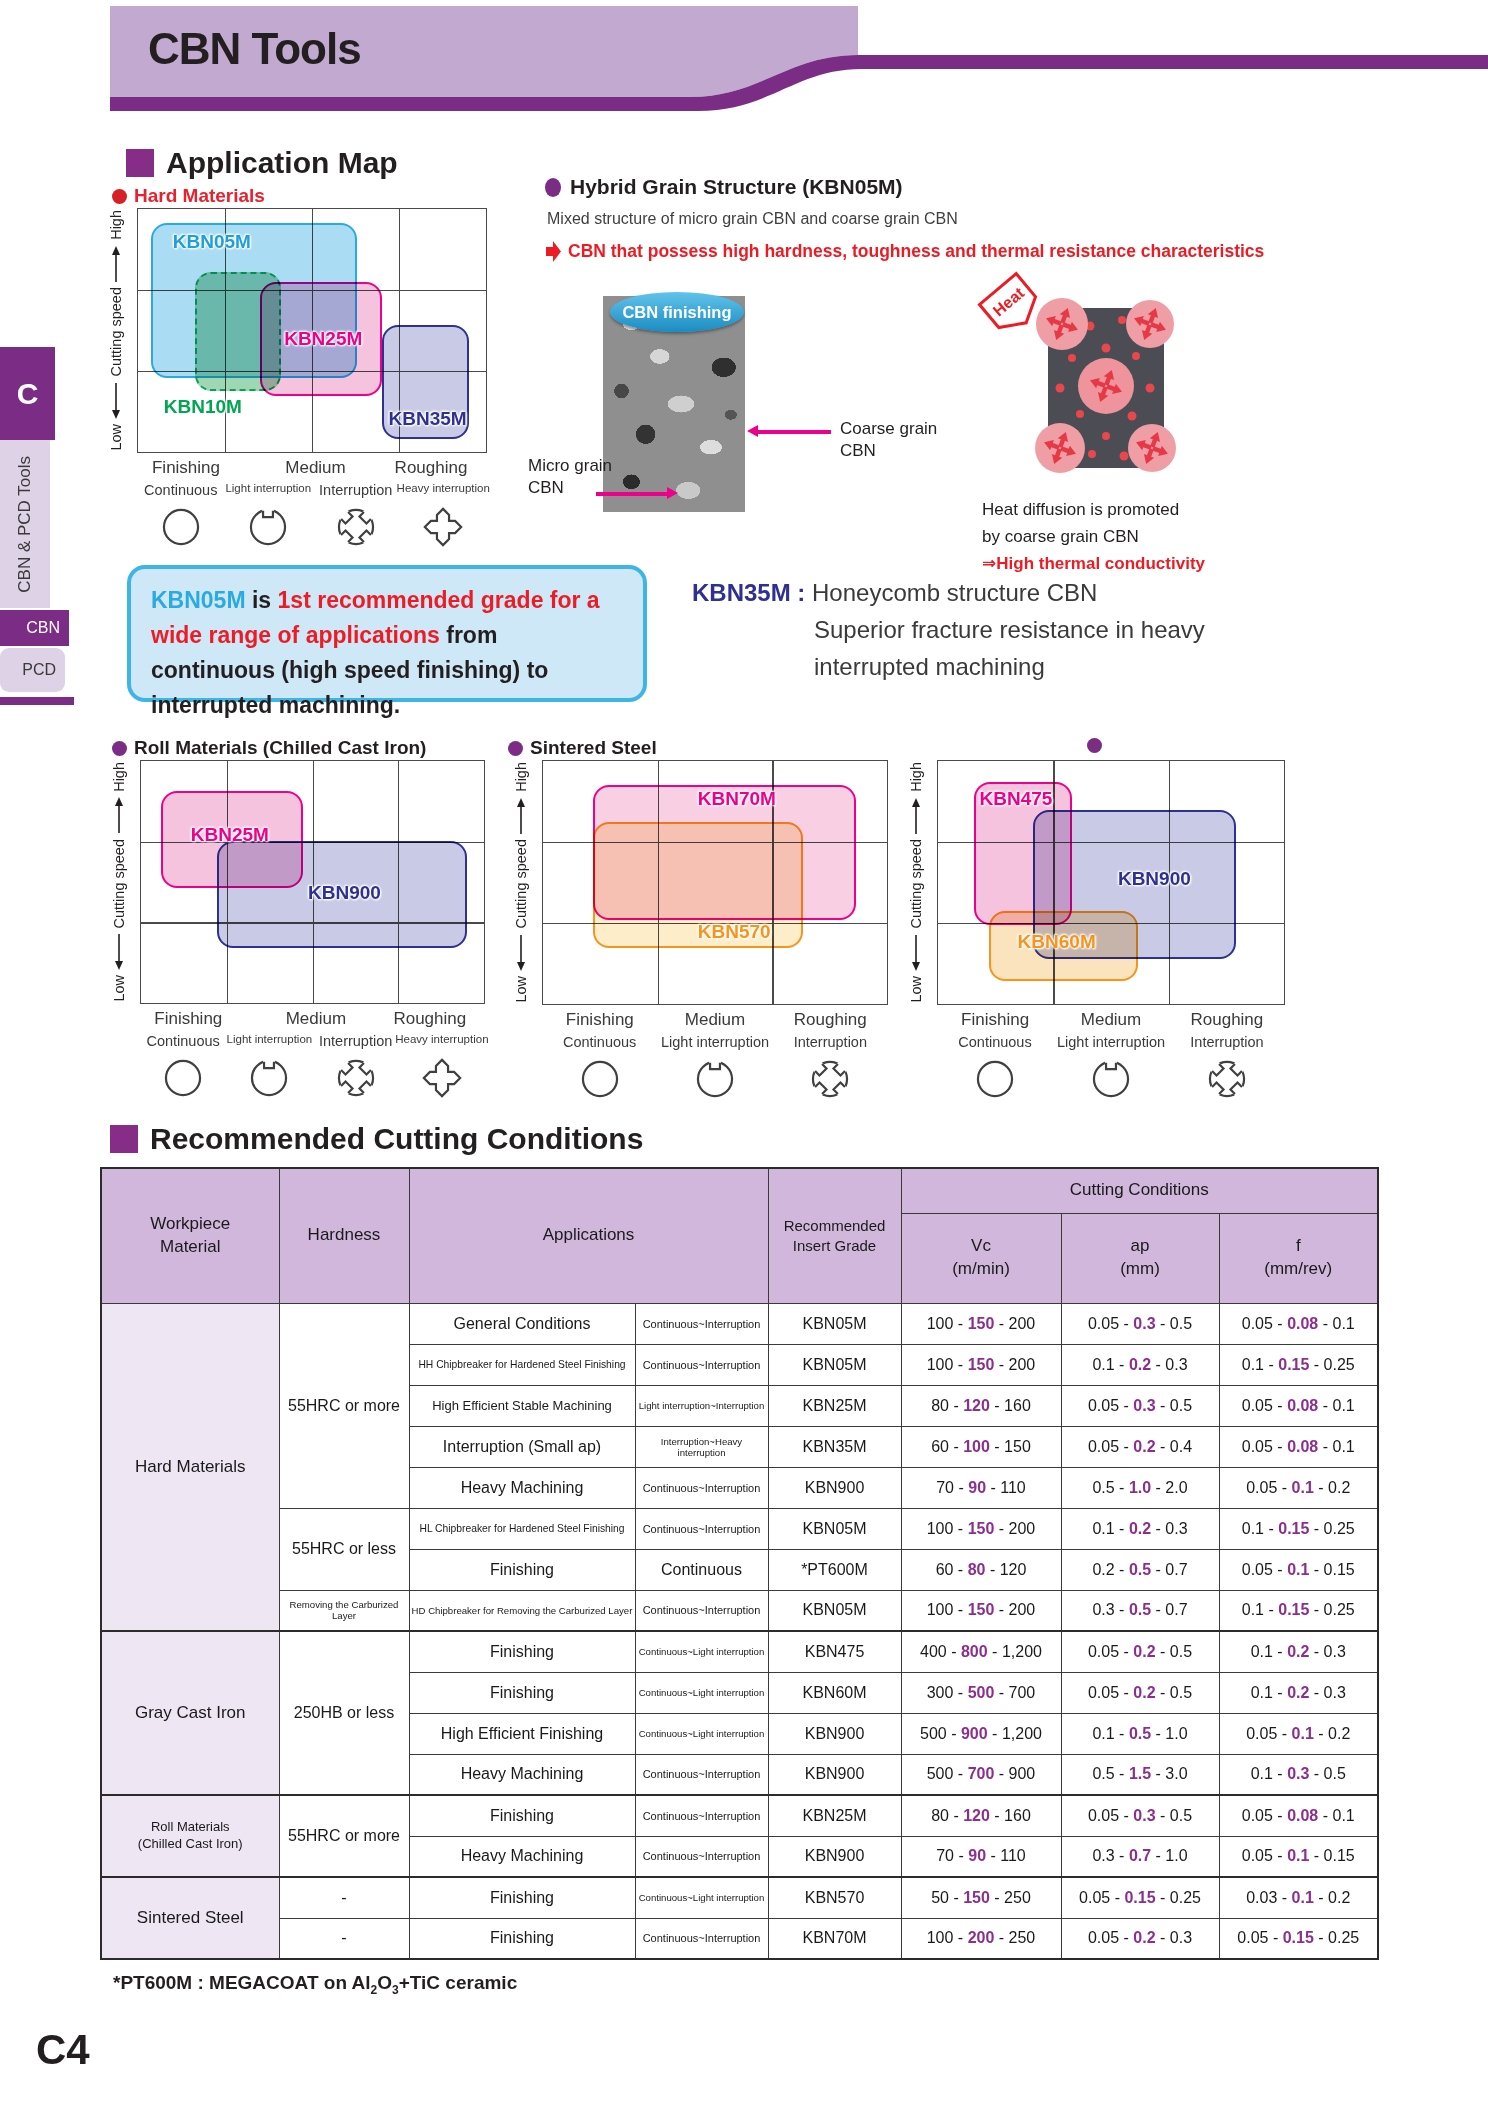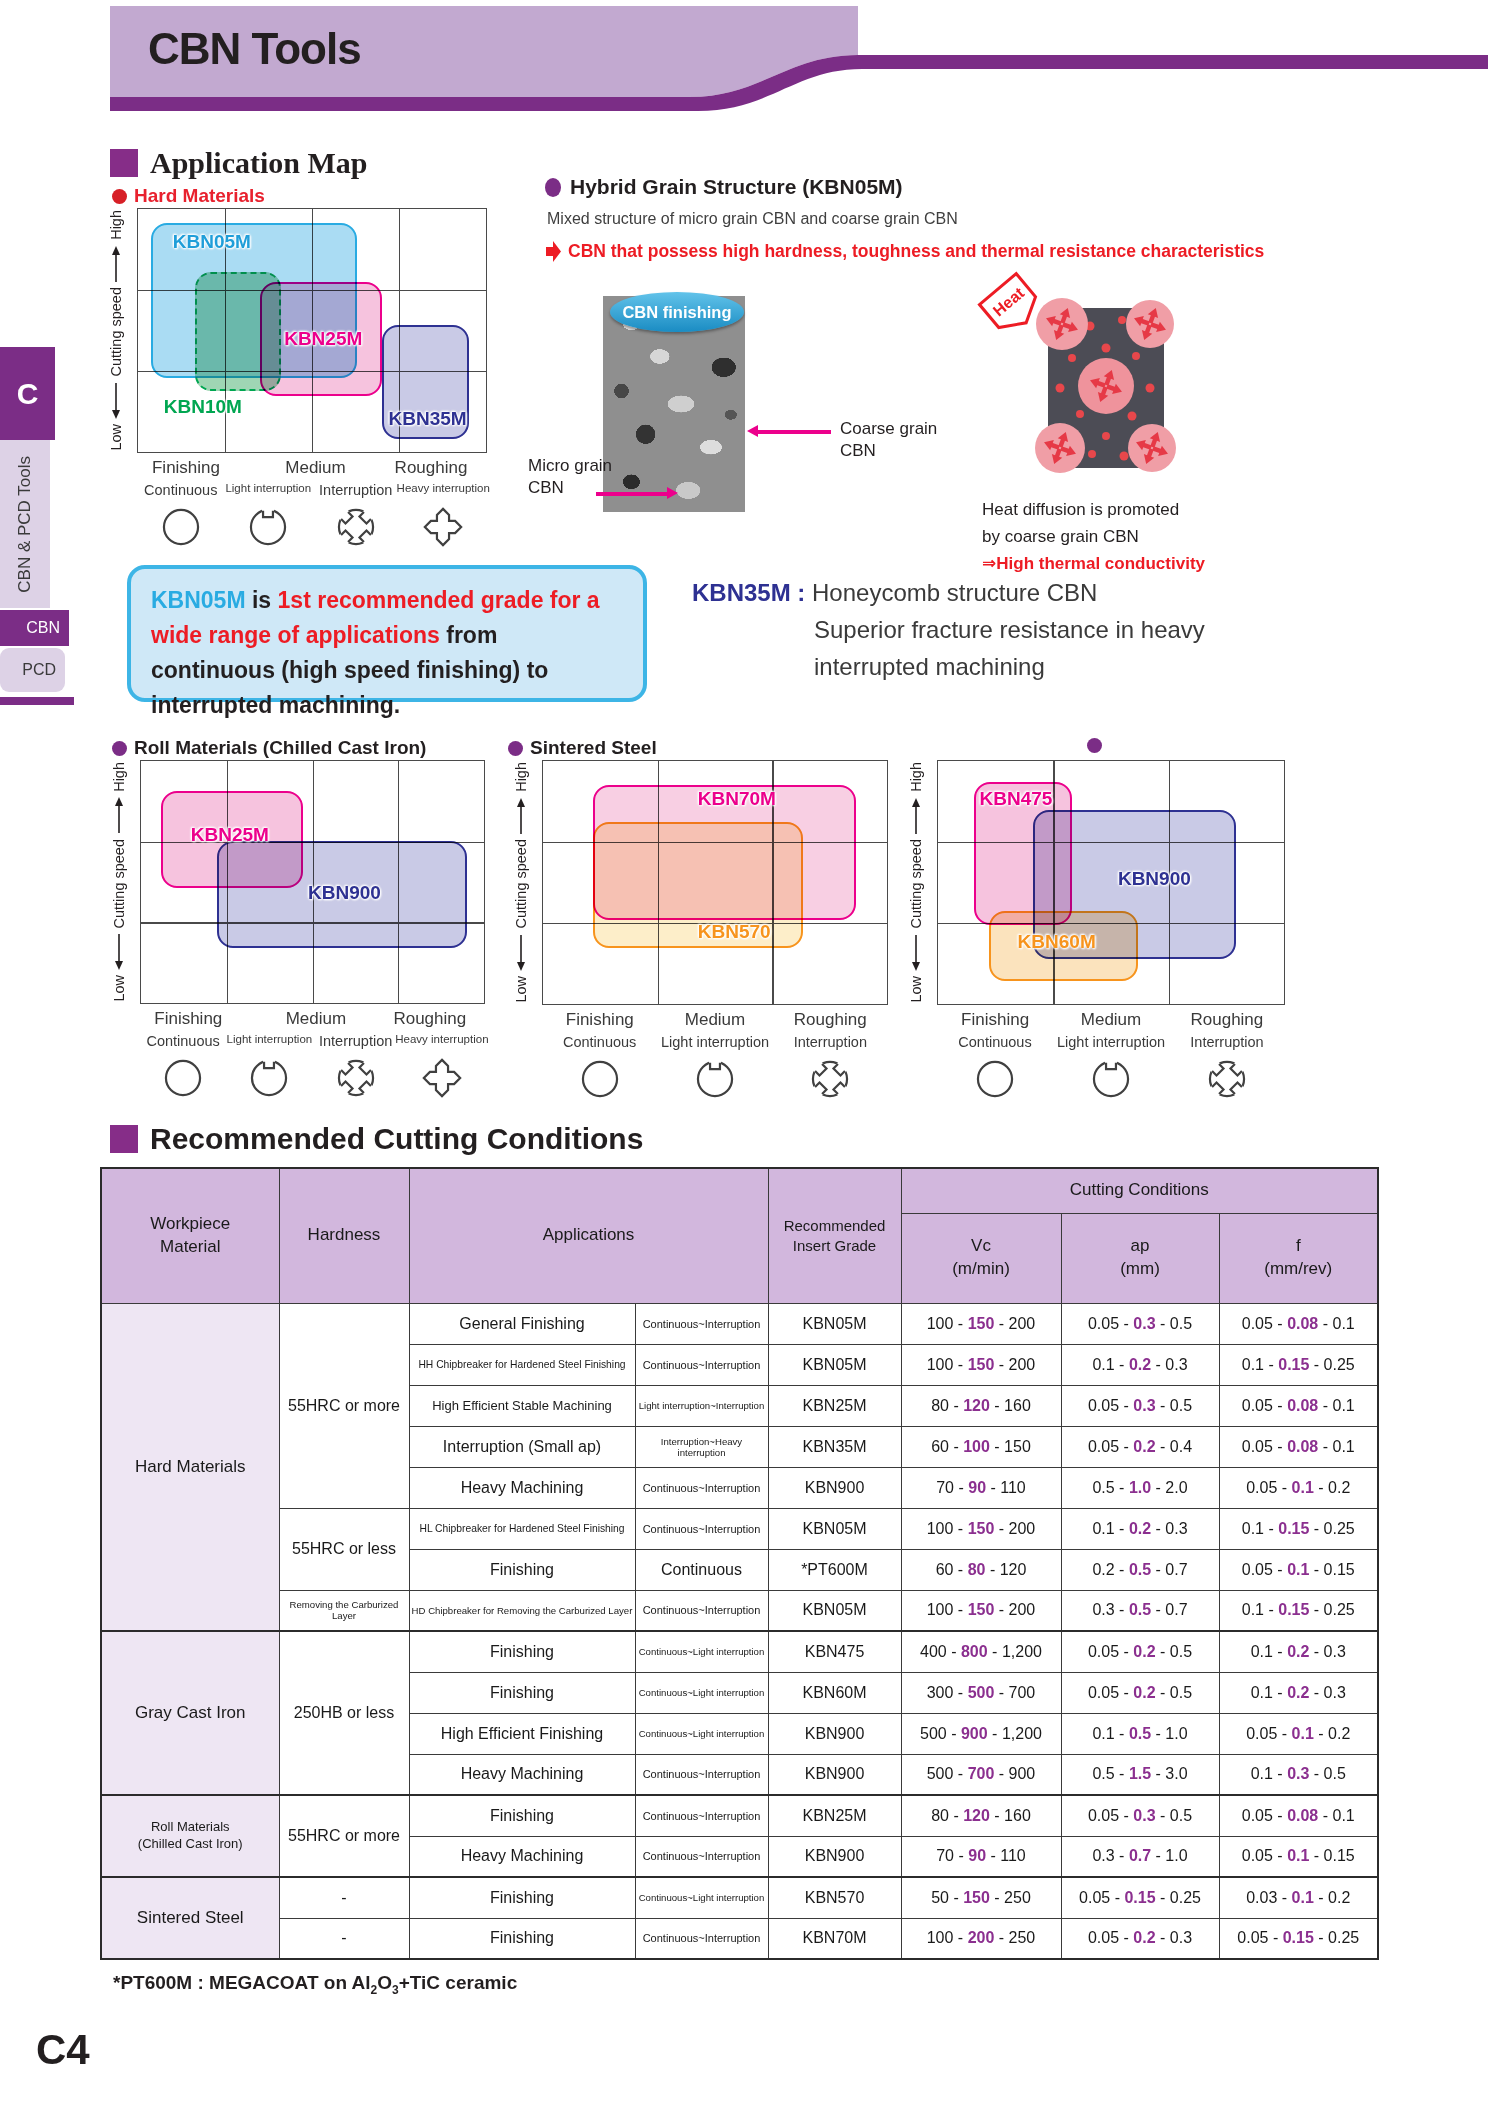--- a/index.html
+++ b/index.html
@@ -156,21 +156,21 @@
     <span class="vtext" style="font-size:17px;">CBN &amp; PCD Tools</span>
     </div>
   <div class="side-tab tab-purple" style="top:610px;width:69px;height:36px;display:flex;align-items:center;justify-content:flex-end;padding-right:9px;box-sizing:border-box;font-size:16px;">
       <span>CBN</span>
     </div>
   <div class="side-tab tab-lav" style="top:648px;width:65px;height:44px;display:flex;align-items:center;justify-content:flex-end;padding-right:9px;box-sizing:border-box;font-size:16px;border-radius:9px;">
       <span>PCD</span>
     </div>
   <div class="side-tab" style="top:697px;width:74px;height:8px;background:#7b2d86;"></div>
 
-  <div class="sec-head" style="left:110px;top:146px;font-family:Liberation Serif, serif;">
+  <div class="sec-head" style="left:126px;top:146px;">
     <div class="sec-square"></div>
     <div class="sec-title">Application Map</div>
   </div>
 
   <div class="chart" style="left:95px;top:186px;width:392px;">
     <div class="chart-title" style="margin-left:17px;">
       <span class="bullet b-red"></span>
       <span class="t-red">Hard Materials</span>
     </div>
     <div class="chart-body">
@@ -522,21 +522,21 @@
         <th>ap
 (mm)</th>
         <th>f
 (mm/rev)</th>
       </tr>
     </thead>
     <tbody id="cc-body">
         <tr>
           <td class="mat" rowspan="8">Hard Materials</td>
           <td rowspan="5" class="fs16">55HRC or more</td>
-          <td class="fs16">General Finishing</td>
+          <td class="fs16">General Conditions</td>
           <td class="fs11">Continuous~Interruption</td>
           <td>KBN05M</td>
           <td><span>100</span><span> - </span><span class="mid">150</span><span> - </span><span>200</span></td>
           <td><span>0.05</span><span> - </span><span class="mid">0.3</span><span> - </span><span>0.5</span></td>
           <td><span>0.05</span><span> - </span><span class="mid">0.08</span><span> - </span><span>0.1</span></td>
         </tr>
         <tr>
           <td class="fs10">HH Chipbreaker for Hardened Steel Finishing</td>
           <td class="fs11">Continuous~Interruption</td>
           <td>KBN05M</td>

